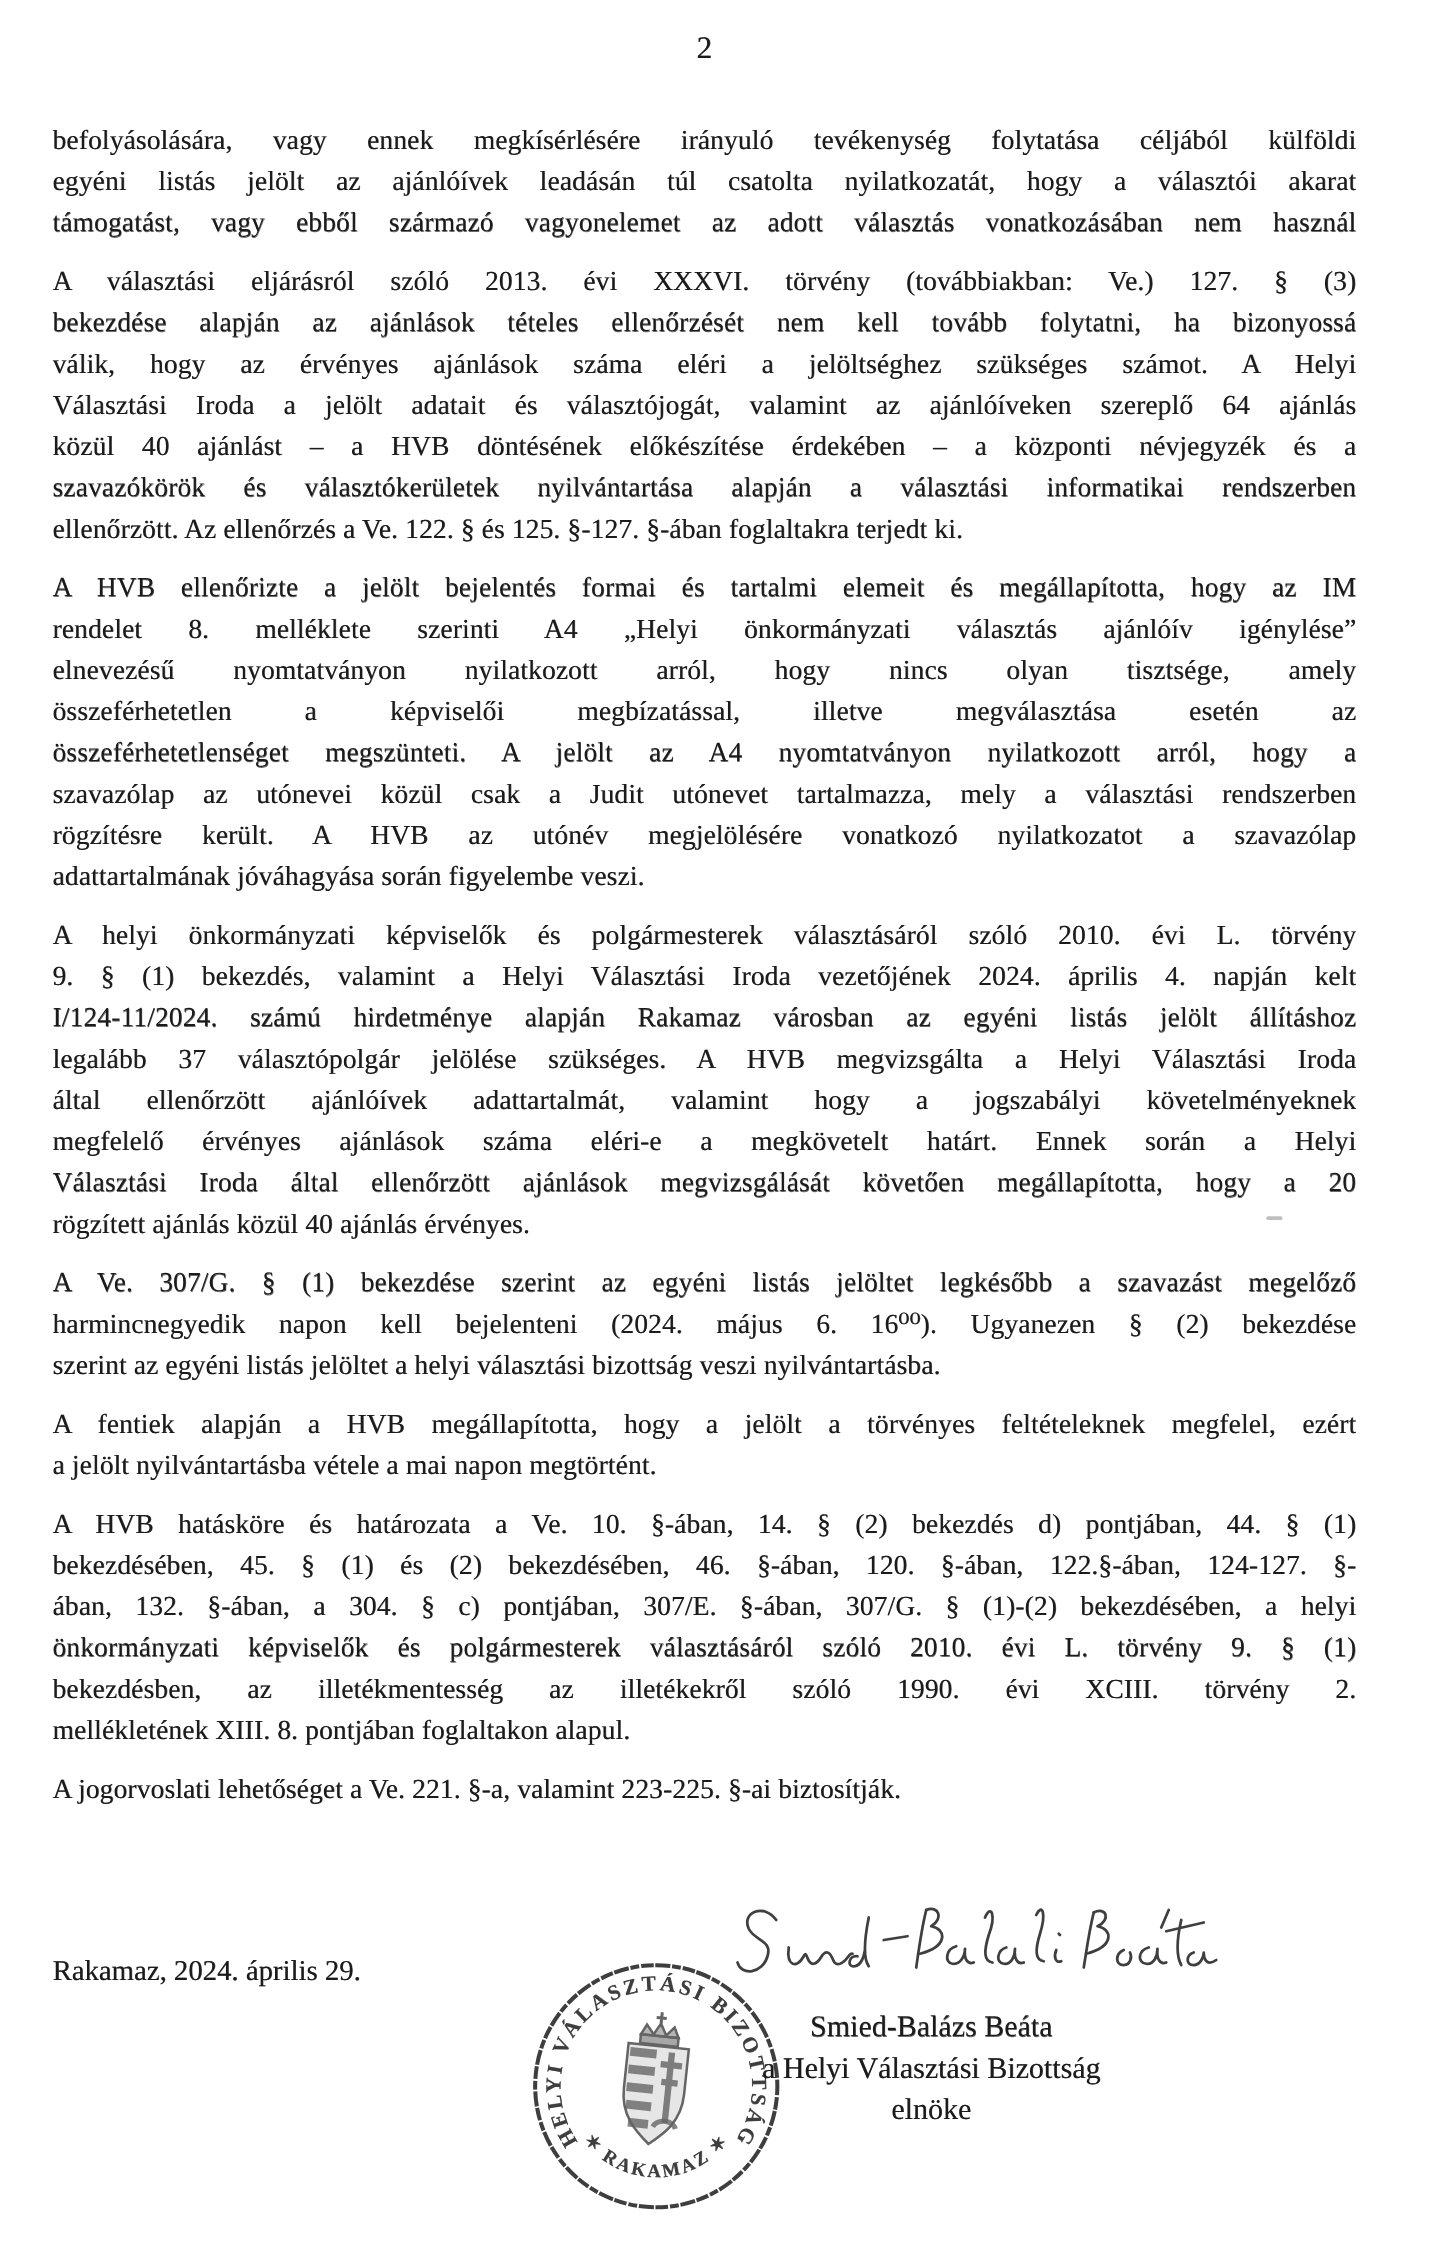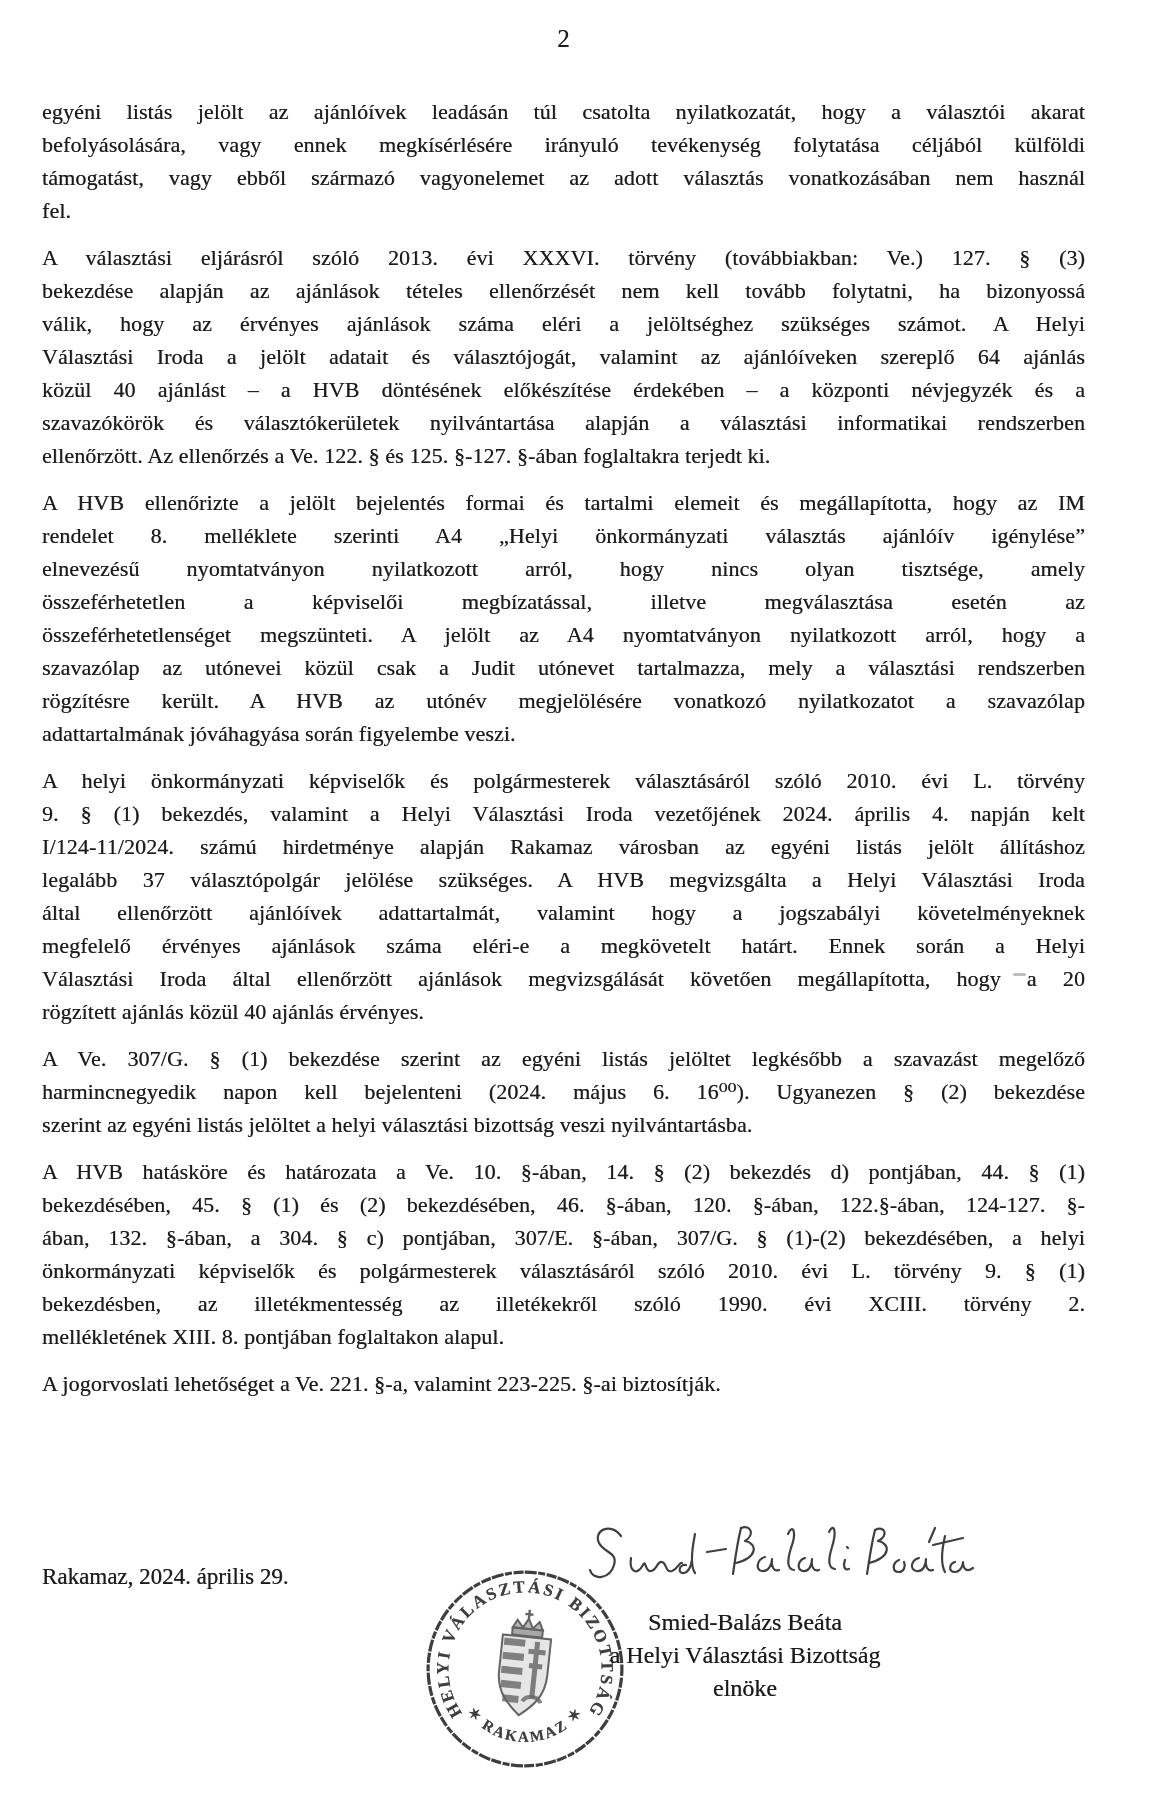--- a/index.html
+++ b/index.html
@@ -50,24 +50,23 @@
 </style>
 </head>
 <body class="scan-text">
 
 <div class="page">
 
   <div class="pageno">2</div>
 
   <div class="doc">
     <div class="para">
+      <div class="line">befolyásolására, vagy ennek megkísérlésére irányuló tevékenység folytatása céljából külföldi</div>
       <div class="line">egyéni listás jelölt az ajánlóívek leadásán túl csatolta nyilatkozatát, hogy a választói akarat</div>
-      <div class="line">befolyásolására, vagy ennek megkísérlésére irányuló tevékenység folytatása céljából külföldi</div>
       <div class="line">támogatást, vagy ebből származó vagyonelemet az adott választás vonatkozásában nem használ</div>
-      <div class="line end">fel.</div>
     </div>
     <div class="para">
       <div class="line">A választási eljárásról szóló 2013. évi XXXVI. törvény (továbbiakban: Ve.) 127. § (3)</div>
       <div class="line">bekezdése alapján az ajánlások tételes ellenőrzését nem kell tovább folytatni, ha bizonyossá</div>
       <div class="line">válik, hogy az érvényes ajánlások száma eléri a jelöltséghez szükséges számot. A Helyi</div>
       <div class="line">Választási Iroda a jelölt adatait és választójogát, valamint az ajánlóíveken szereplő 64 ajánlás</div>
       <div class="line">közül 40 ajánlást – a HVB döntésének előkészítése érdekében – a központi névjegyzék és a</div>
       <div class="line">szavazókörök és választókerületek nyilvántartása alapján a választási informatikai rendszerben</div>
       <div class="line end">ellenőrzött. Az ellenőrzés a Ve. 122. § és 125. §-127. §-ában foglaltakra terjedt ki.</div>
     </div>
@@ -88,20 +87,24 @@
       <div class="line">legalább 37 választópolgár jelölése szükséges. A HVB megvizsgálta a Helyi Választási Iroda</div>
       <div class="line">által ellenőrzött ajánlóívek adattartalmát, valamint hogy a jogszabályi követelményeknek</div>
       <div class="line">megfelelő érvényes ajánlások száma eléri-e a megkövetelt határt. Ennek során a Helyi</div>
       <div class="line">Választási Iroda által ellenőrzött ajánlások megvizsgálását követően megállapította, hogy a 20</div>
       <div class="line end">rögzített ajánlás közül 40 ajánlás érvényes.</div>
     </div>
     <div class="para">
       <div class="line">A Ve. 307/G. § (1) bekezdése szerint az egyéni listás jelöltet legkésőbb a szavazást megelőző</div>
       <div class="line">harmincnegyedik napon kell bejelenteni (2024. május 6. 16⁰⁰). Ugyanezen § (2) bekezdése</div>
       <div class="line end">szerint az egyéni listás jelöltet a helyi választási bizottság veszi nyilvántartásba.</div>
+    </div>
+    <div class="para">
+      <div class="line">A fentiek alapján a HVB megállapította, hogy a jelölt a törvényes feltételeknek megfelel, ezért</div>
+      <div class="line end">a jelölt nyilvántartásba vétele a mai napon megtörtént.</div>
     </div>
     <div class="para">
       <div class="line">A HVB hatásköre és határozata a Ve. 10. §-ában, 14. § (2) bekezdés d) pontjában, 44. § (1)</div>
       <div class="line">bekezdésében, 45. § (1) és (2) bekezdésében, 46. §-ában, 120. §-ában, 122.§-ában, 124-127. §-</div>
       <div class="line">ában, 132. §-ában, a 304. § c) pontjában, 307/E. §-ában, 307/G. § (1)-(2) bekezdésében, a helyi</div>
       <div class="line">önkormányzati képviselők és polgármesterek választásáról szóló 2010. évi L. törvény 9. § (1)</div>
       <div class="line">bekezdésben, az illetékmentesség az illetékekről szóló 1990. évi XCIII. törvény 2.</div>
       <div class="line end">mellékletének XIII. 8. pontjában foglaltakon alapul.</div>
     </div>
     <div class="para">

